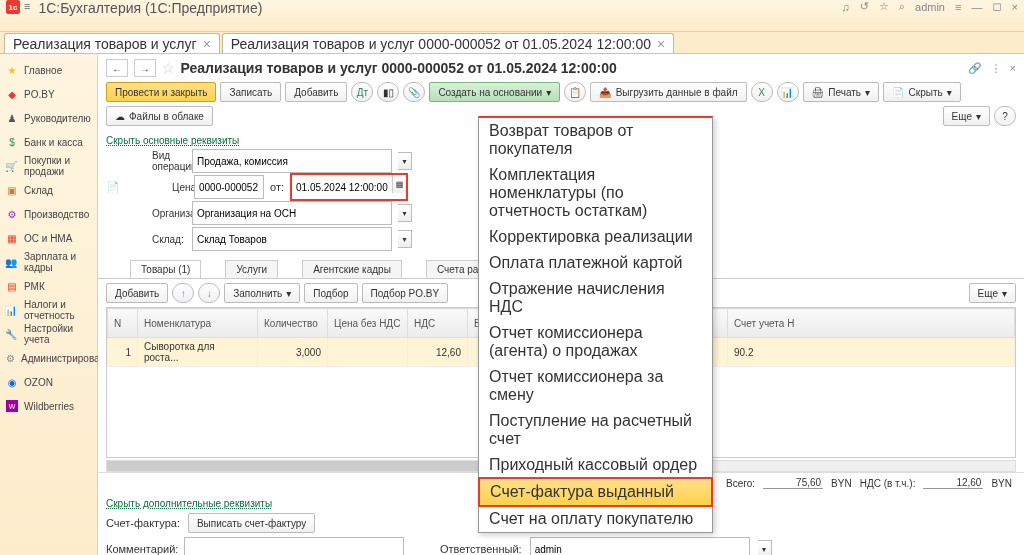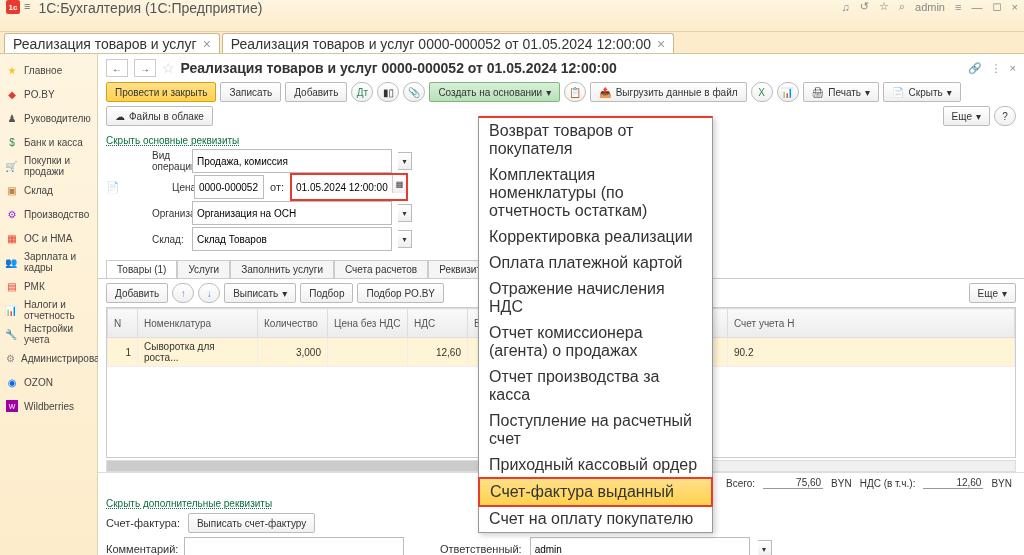--- a/index.html
+++ b/index.html
@@ -49,21 +49,21 @@
 .form-row { display:flex; align-items:center; height:22px; margin-top:4px; gap:6px; }
 .form-label { width:80px; font-size:10px; color:#333;padding-left:46px; }
 .form-input { height:24px; border:1px solid #bbb; padding:0 4px; font-size:10px; background:#fff; }
 .form-input.combo { padding-right:16px; }
 .dropdown-arrow { width:14px; height:18px; border:1px solid #bbb; border-left:none; display:flex; align-items:center; justify-content:center; font-size:8px; background:linear-gradient(#fff,#eee); cursor:pointer; }
 .ext-btn { width:16px; height:18px; border:1px solid #bbb; margin-left:2px; display:flex; align-items:center; justify-content:center; font-size:9px; cursor:pointer; background:#fff; }
 .red-border { border:2px solid #e63b2e !important; }
 
 
 .sub-tabs { display:flex; margin: 6px 8px 0 8px; }
-.sub-tab { padding:3px 10px; border:1px solid #ccc; border-bottom:none; font-size:10px; background:#f5f5f5; cursor:pointer; }
+.sub-tab { padding:3px 10px; border:1px solid #ccc; border-bottom:none; font-size:10px; background:#f5f5f5; cursor:pointer;margin-left:24px; }
 .sub-tab.active { background:#fff; }
 
 
 .grid-toolbar { display:flex; align-items:center; gap:4px; padding:4px 8px; border-top:1px solid #ccc; }
 .grid-toolbar .toolbar-spacer { flex:1; }
 
 
 .grid-area { flex:1; margin:0 8px; border:1px solid #ccc; overflow:hidden; position:relative; }
 table { width:100%; border-collapse:collapse; font-size:10px; }
 th { background:linear-gradient(#fafafa,#ececec); border:1px solid #ddd; padding:3px 6px; text-align:left; font-weight:normal; color:#555; height:18px; }
@@ -260,30 +260,30 @@
       <div class="form-row">
         <span class="form-label">Склад:</span>
         <input class="form-input combo" style="width: 200px;" value="Склад Товаров">
         <span class="dropdown-arrow">▾</span>
       </div>
     </div>
 
     <div class="sub-tabs">
       <div class="sub-tab active">Товары (1)</div>
       <div class="sub-tab">Услуги</div>
-      <div class="sub-tab">Заполнить услуги</div>
+      <div class="sub-tab">Агентские кадры</div>
       <div class="sub-tab">Счета расчетов</div>
       <div class="sub-tab">Реквизиты печати</div>
     </div>
 
     <div class="grid-toolbar">
       <div class="btn">Добавить</div>
       <div class="btn btn-icon" style="color:#4a90d9">↑</div>
       <div class="btn btn-icon" style="color:#4a90d9">↓</div>
-      <div class="btn"><span>Выписать</span> ▾</div>
+      <div class="btn"><span>Заполнить</span> ▾</div>
       <div class="btn">Подбор</div>
       <div class="btn">Подбор PO.BY</div>
       <div class="toolbar-spacer"></div>
       <div class="btn"><span>Еще</span> ▾</div>
     </div>
 
     <div class="grid-area">
       <table>
         <thead>
             <tr>
@@ -345,21 +345,21 @@
       </div>
     </div>
 
     <div class="dropdown-menu">
       <div class="menu-item">Возврат товаров от покупателя</div>
       <div class="menu-item">Комплектация номенклатуры (по отчетность остаткам)</div>
       <div class="menu-item">Корректировка реализации</div>
       <div class="menu-item">Оплата платежной картой</div>
       <div class="menu-item">Отражение начисления НДС</div>
       <div class="menu-item">Отчет комиссионера (агента) о продажах</div>
-      <div class="menu-item">Отчет производства за касса</div>
+      <div class="menu-item">Отчет комиссионера за смену</div>
       <div class="menu-item">Поступление на расчетный счет</div>
       <div class="menu-item">Приходный кассовый ордер</div>
       <div class="menu-item highlighted">Счет-фактура выданный</div>
       <div class="menu-item">Счет на оплату покупателю</div>
     </div>
 
   </div>
 </div>
 
 </body></html>

